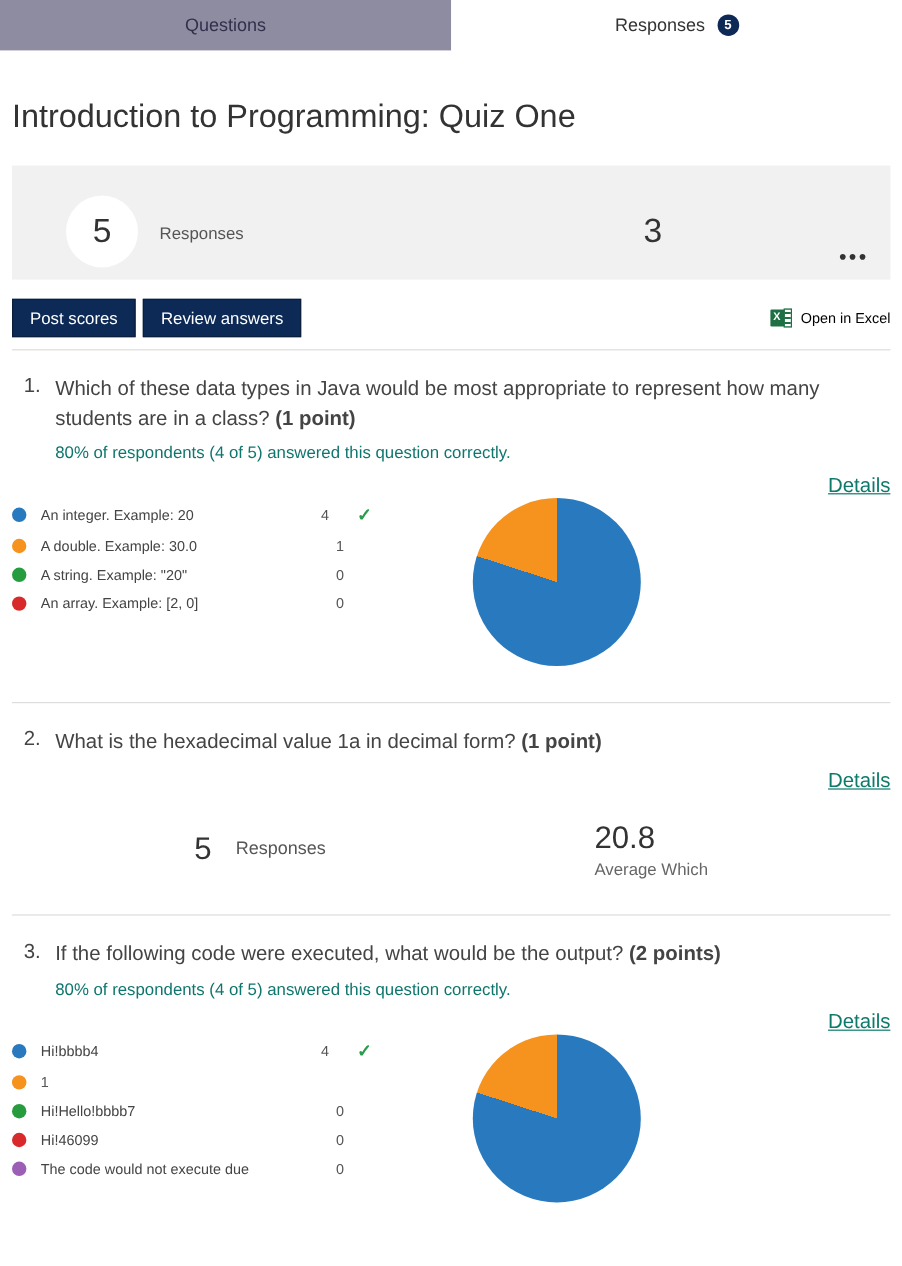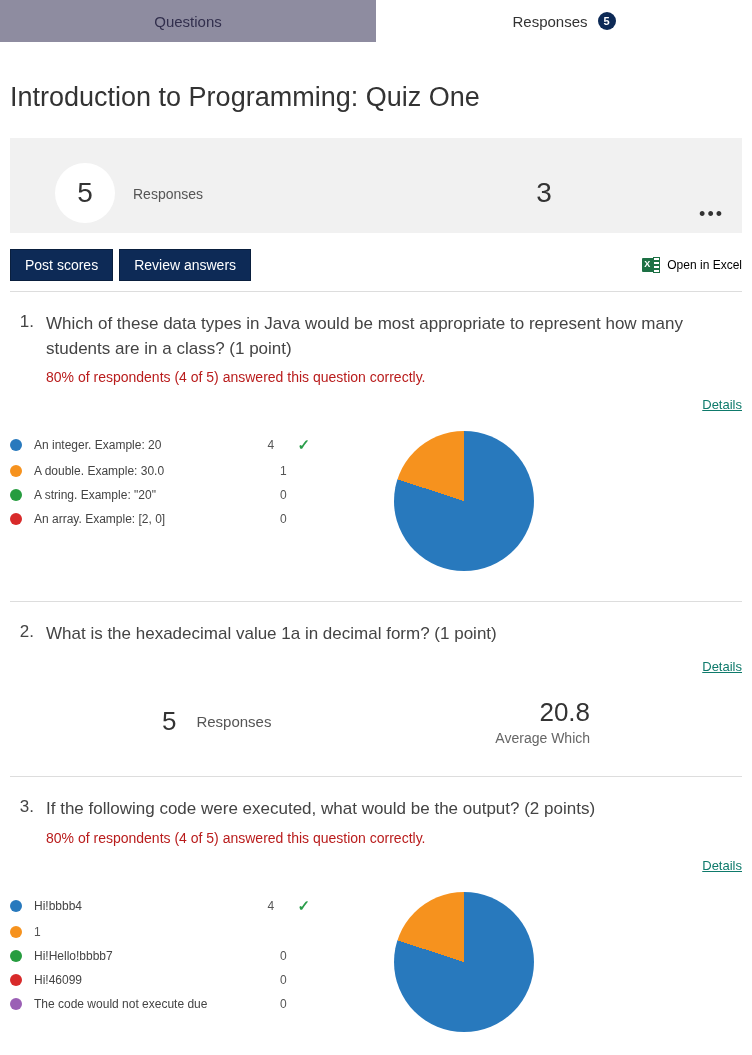--- a/index.html
+++ b/index.html
@@ -103,40 +103,40 @@
       background: repeating-linear-gradient(to bottom, #fff 0, #fff 2px, #1d7044 2px, #1d7044 4px);
       border: 1px solid #1d7044;
     }
     .divider { border-top: 1px solid #ddd; margin: 10px 0 0 0; }
     .question-block { padding: 20px 0 30px 0; border-bottom: 1px solid #ddd; }
     .question-block.last { border-bottom: none; }
     .q-row { display: flex; gap: 12px; }
     .q-num { min-width: 24px; font-size: 17px; color: #444; text-align:right; }
     .q-body { flex: 1; }
     .q-text { font-size: 17px; color: #444; line-height: 1.45; }
-    .q-points { font-weight: 400; }
-    .q-sub { font-size: 14px; color: #b91c1c; margin-top: 8px; }
+    .q-points { font-weight: 700; }
+    .q-sub { font-size: 14px; color: #0f766e; margin-top: 8px; }
     .details-row { text-align: right; margin-top: 10px; }
-    .details-link { color: #0e7a6b; font-size: 13px; text-decoration: underline; cursor: pointer; }
-    .q-content { display: flex; margin-top: 18px; gap: 54px; align-items: flex-start; }
+    .details-link { color: #0e7a6b; font-size: 17px; text-decoration: underline; cursor: pointer; }
+    .q-content { display: flex; gap: 54px; align-items: flex-start; }
     .options-list { flex: 0 0 300px; }
     .option-row { display: flex; align-items: center; font-size: 12px; color: #444; padding: 5px 0; }
     .dot { width: 12px; height: 12px; border-radius: 50%; margin-right: 12px; flex-shrink:0; }
     .option-label { flex: 1; white-space: nowrap; overflow: hidden; text-overflow: ellipsis; }
     .option-count { width: 30px; text-align: left; color: #555; }
     .check { color: #2a9d4a; font-size: 15px; font-weight: bold; }
     .pie-wrap { flex: 0 0 200px; display:flex; justify-content:center; }
     .pie {
       width: 140px; height: 140px; border-radius: 50%;
     }
     .q2-stats { display: flex; align-items: center; justify-content: space-around; margin-top: 22px; padding: 0 40px; }
     .q2-left { display:flex; align-items:center; gap: 20px;}
     .q2-num { font-size: 26px; font-weight: 300; }
     .q2-label { font-size: 15px; color: #555; }
-    .q2-center { text-align: right; }
+    .q2-center { text-align: left; }
     .q2-center .q2-num { font-size: 26px; }
     .q2-center .q2-sublabel { font-size: 14px; color: #666; margin-top: 2px; }
   </style>
 </head>
 <body>
 
 <div class="tabs">
   <div class="tab tab-inactive">
     <span>Questions</span>
   </div>

